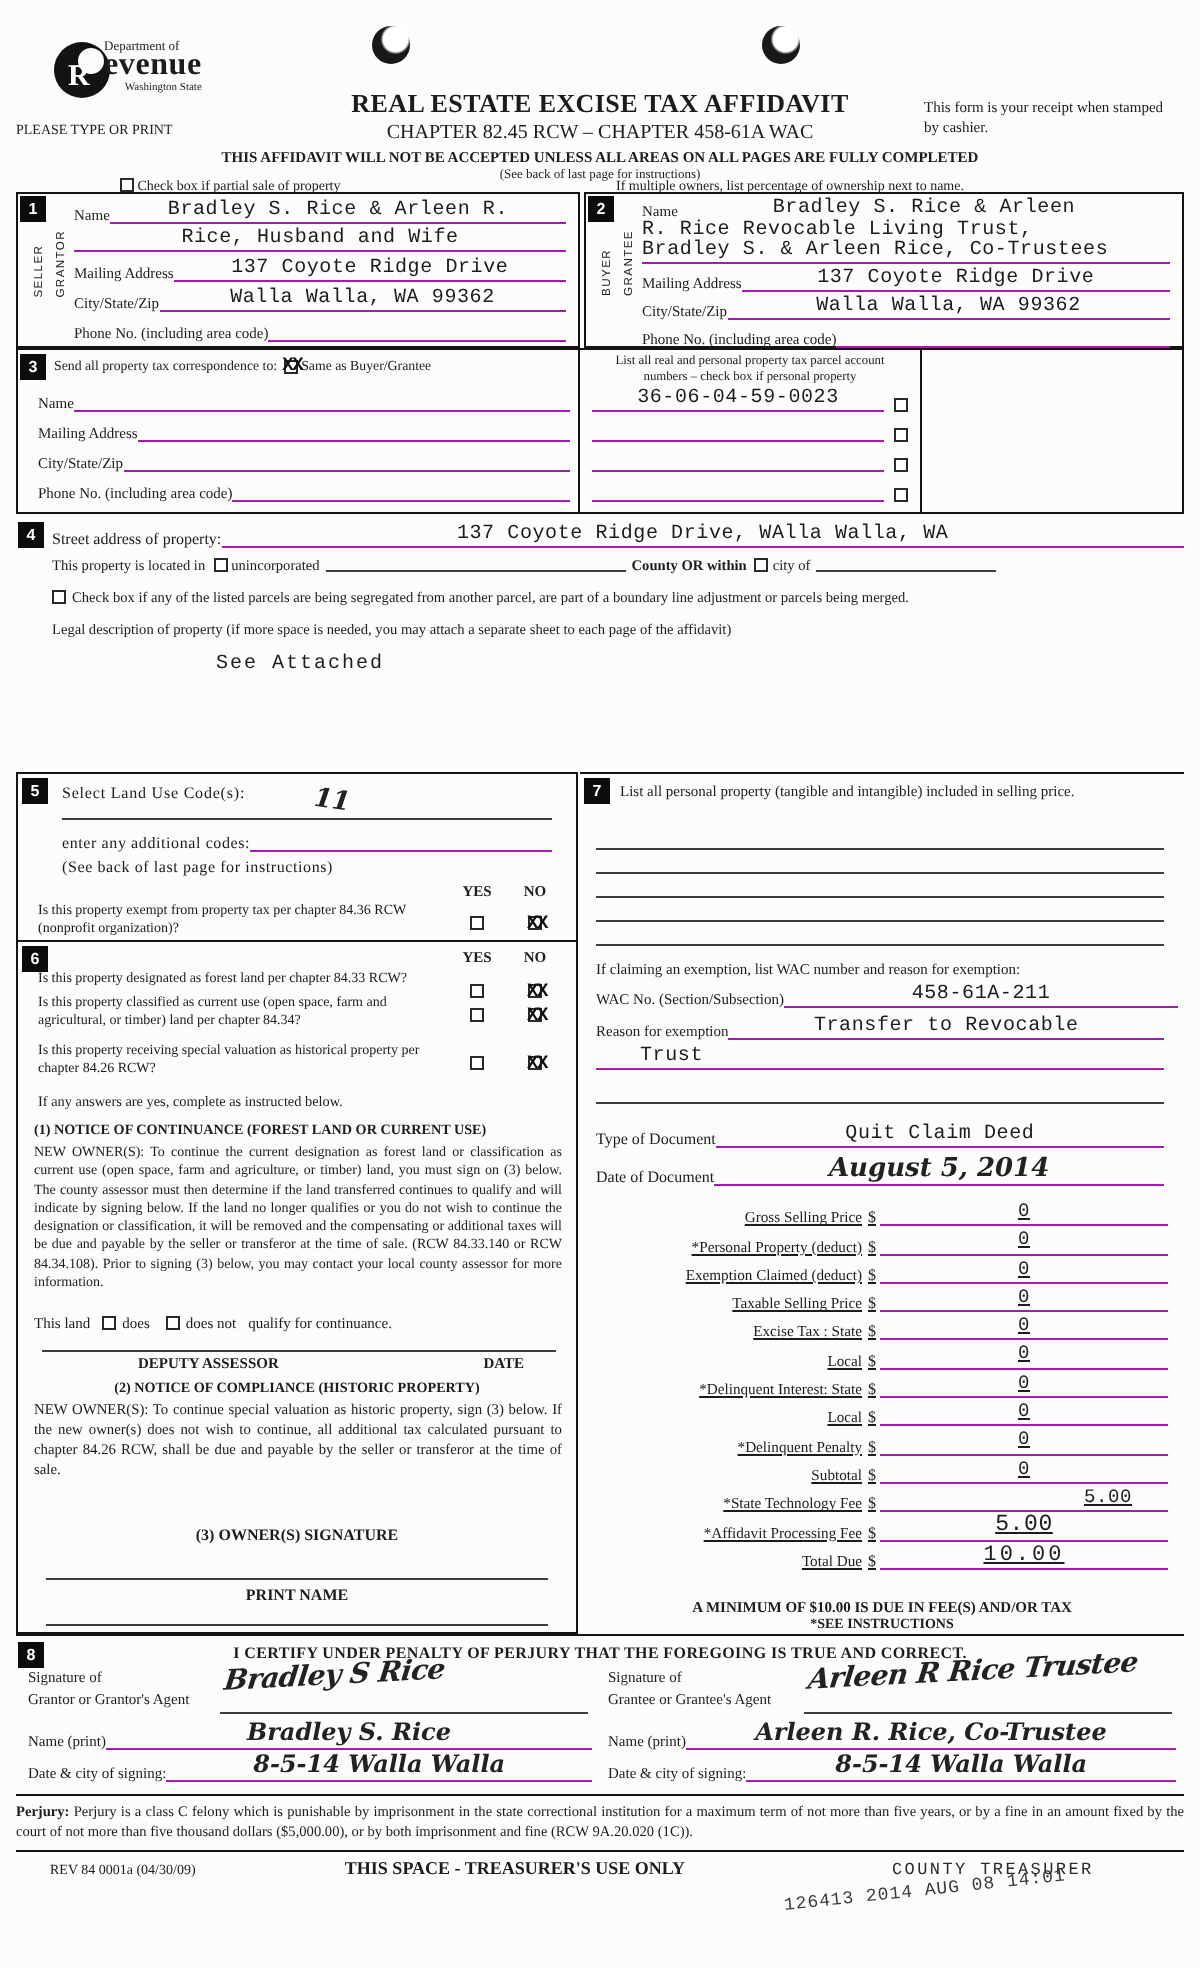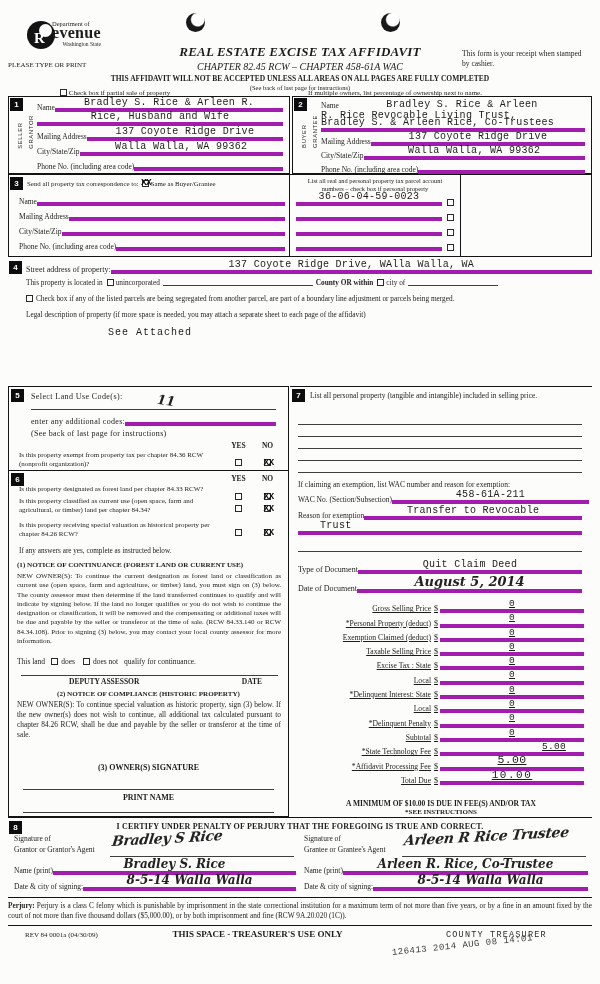--- a/index.html
+++ b/index.html
@@ -17,21 +17,21 @@
   .sig { font-size:14px; transform:rotate(-3deg) skewX(-10deg); letter-spacing:-.3px; }
   .tab { position:absolute; width:13px; height:13px; background:#0c0c0c; color:#fff;
          font:bold 8px "Liberation Sans", sans-serif; display:flex; align-items:center; justify-content:center; }
   .punch { position:absolute; width:19px; height:19px; border-radius:50%;
            background:radial-gradient(circle at 62% 35%, #fff 0 36%, #181818 44% 100%); }
   .cb { display:inline-block; flex:0 0 auto; width:7px; height:7px; border:1px solid #2a2a2a;
         position:relative; vertical-align:-1px; background:#fff; }
   .cb .x { position:absolute; left:-1.5px; top:-3.5px; font:bold 9.5px "Liberation Mono", monospace; color:#111; }
   .cb .x2 { left:3.5px; }
   .frow { display:flex; align-items:flex-end; }
-  .fill { flex:1; min-width:0; border-bottom:4px solid #a21caf; text-align:center; line-height:1.02; }
+  .fill { flex:1; min-width:0; border-bottom:1px solid #a21caf; text-align:center; line-height:1.02; }
   .side { position:absolute; writing-mode:vertical-rl; transform:rotate(180deg);
           font:5.8px "Liberation Sans", sans-serif; letter-spacing:.7px; line-height:1.9; }
   .side span { display:block; }
   .box { position:absolute; border:1.3px solid #141414; }
   .inner { position:absolute; left:28px; right:6px; top:1px; bottom:1px; }
   .qrow { display:flex; align-items:flex-start; }
   .qtext { flex:1; padding-right:4px; font-size:7px; line-height:1.25; }
   .qcol { flex:0 0 29px; text-align:center; }
   .fee { display:flex; align-items:flex-end; height:14.3px; }
   .feelbl { flex:0 0 144px; text-align:right; padding-right:3px; font-size:7.6px; white-space:nowrap; }
@@ -62,21 +62,21 @@
       <text x="8" y="22.5" font-size="15" font-weight="bold" font-family="Liberation Serif, serif" fill="#ffffff">R</text>
     </svg>
     <div class="logo-txt">
       <span class="dept">Department of</span>
       <span class="brand">evenue</span>
       <span class="state">Washington State</span>
     </div>
   </div>
   <div class="abs small" style="left:8px; top:61px;">PLEASE TYPE OR PRINT</div>
 
-  <div class="abs ctr" style="left:140px; top:44px; width:320px;font-style:italic;">
+  <div class="abs ctr" style="left:140px; top:44px; width:320px;">
     <div class="b" style="font-size:13px; letter-spacing:.2px;">REAL ESTATE EXCISE TAX AFFIDAVIT</div>
     <div style="font-size:10px; margin-top:1px;">CHAPTER 82.45 RCW – CHAPTER 458-61A WAC</div>
   </div>
   <div class="abs" style="left:462px; top:49px; width:122px; font-size:7.5px; line-height:1.35;">This form is your receipt when stamped by cashier.</div>
 
   <div class="abs ctr b" style="left:0; top:74px; width:600px; font-size:7.5px;">THIS AFFIDAVIT WILL NOT BE ACCEPTED UNLESS ALL AREAS ON ALL PAGES ARE FULLY COMPLETED</div>
   <div class="abs ctr tiny" style="left:0; top:84px; width:600px;">(See back of last page for instructions)</div>
 
   <div class="abs" style="left:60px; top:89px; font-size:7px;">
     <span class="cb"></span>

